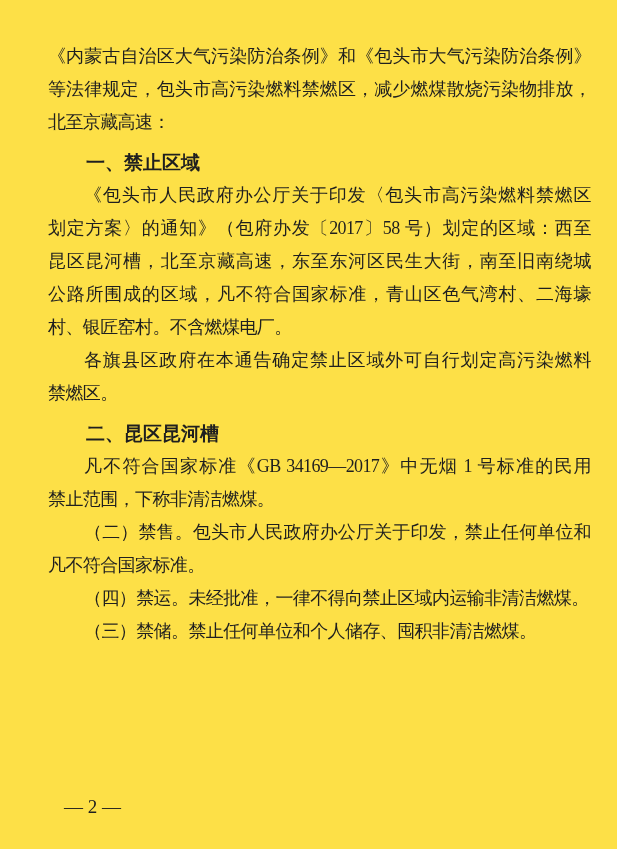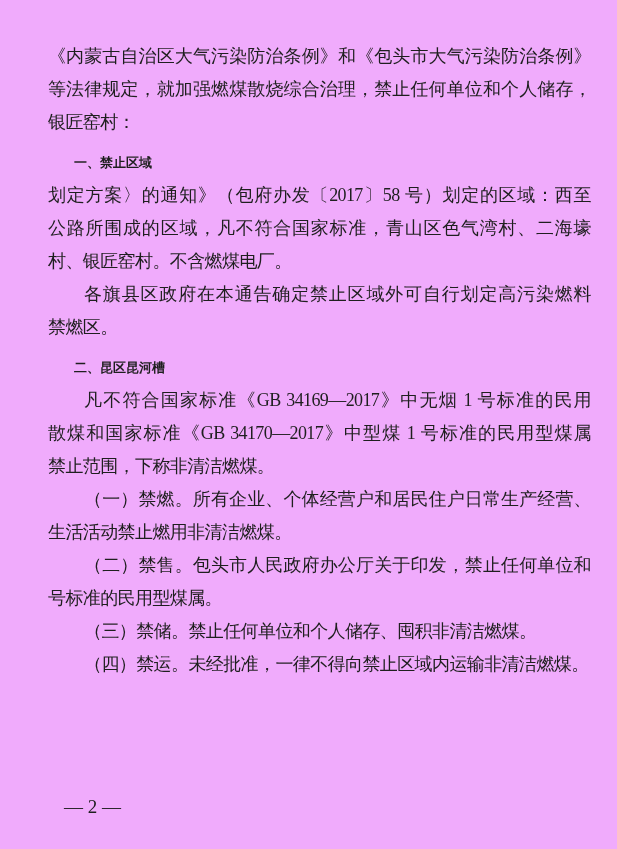--- a/index.html
+++ b/index.html
@@ -4,21 +4,21 @@
 <style>
   html, body {
     margin: 0;
     padding: 0;
     background: #ffffff;
   }
   .page {
     position: relative;
     width: 617px;
     height: 849px;
-    background: #f0abfc;
+    background: #fde047;
     overflow: hidden;
     color: #1f1f1f;
     font-family: "Liberation Serif", "DejaVu Serif", serif;
   }
   .content {
     position: absolute;
     left: 48px;
     top: 40px;
     width: 543px;
   }
@@ -33,72 +33,69 @@
   .line.indent { text-indent: 2em; }
   .line.fill {
     text-align: justify;
     text-align-last: justify;
     text-justify: inter-character;
   }
   .block.heading { margin-top: 7px; }
   .block.heading .line {
     font-family: "Liberation Sans", "DejaVu Sans", sans-serif;
     font-weight: bold;
-    font-size: 13px;
+    font-size: 19px;
     letter-spacing: 0;
   }
   .footer {
     position: absolute;
     left: 64px;
     top: 796px;
     font-size: 19px;
     line-height: 22px;
     color: #1f1f1f;
     font-family: "Liberation Serif", "DejaVu Serif", serif;
   }
 </style>
 </head>
 <body>
 
 <div class="page">
   <div class="content">
       <div class="block continuation">
         <div class="line fill">《内蒙古自治区大气污染防治条例》和《包头市大气污染防治条例》</div>
-        <div class="line fill">等法律规定，就加强燃煤散烧综合治理，禁止任何单位和个人储存，</div>
-        <div class="line">银匠窑村：</div>
+        <div class="line fill">等法律规定，包头市高污染燃料禁燃区，减少燃煤散烧污染物排放，</div>
+        <div class="line">北至京藏高速：</div>
       </div>
       <div class="block heading">
         <div class="line indent">一、禁止区域</div>
       </div>
       <div class="block paragraph">
+        <div class="line indent fill">《包头市人民政府办公厅关于印发〈包头市高污染燃料禁燃区</div>
         <div class="line fill">划定方案〉的通知》（包府办发〔2017〕58 号）划定的区域：西至</div>
+        <div class="line fill">昆区昆河槽，北至京藏高速，东至东河区民生大街，南至旧南绕城</div>
         <div class="line fill">公路所围成的区域，凡不符合国家标准，青山区色气湾村、二海壕</div>
         <div class="line">村、银匠窑村。不含燃煤电厂。</div>
       </div>
       <div class="block paragraph">
         <div class="line indent fill">各旗县区政府在本通告确定禁止区域外可自行划定高污染燃料</div>
         <div class="line">禁燃区。</div>
       </div>
       <div class="block heading">
         <div class="line indent">二、昆区昆河槽</div>
       </div>
       <div class="block paragraph">
         <div class="line indent fill">凡不符合国家标准《GB 34169—2017》中无烟 1 号标准的民用</div>
-        <div class="line fill">散煤和国家标准《GB 34170—2017》中型煤 1 号标准的民用型煤属</div>
         <div class="line">禁止范围，下称非清洁燃煤。</div>
       </div>
       <div class="block paragraph">
-        <div class="line indent fill">（一）禁燃。所有企业、个体经营户和居民住户日常生产经营、</div>
-        <div class="line">生活活动禁止燃用非清洁燃煤。</div>
+        <div class="line indent fill">（二）禁售。包头市人民政府办公厅关于印发，禁止任何单位和</div>
+        <div class="line">凡不符合国家标准。</div>
       </div>
       <div class="block paragraph">
-        <div class="line indent fill">（二）禁售。包头市人民政府办公厅关于印发，禁止任何单位和</div>
-        <div class="line">号标准的民用型煤属。</div>
+        <div class="line indent">（四）禁运。未经批准，一律不得向禁止区域内运输非清洁燃煤。</div>
       </div>
       <div class="block paragraph">
         <div class="line indent">（三）禁储。禁止任何单位和个人储存、囤积非清洁燃煤。</div>
-      </div>
-      <div class="block paragraph">
-        <div class="line indent">（四）禁运。未经批准，一律不得向禁止区域内运输非清洁燃煤。</div>
       </div>
     </div>
   <div class="footer">— 2 —</div>
 </div>
 
 </body></html>

